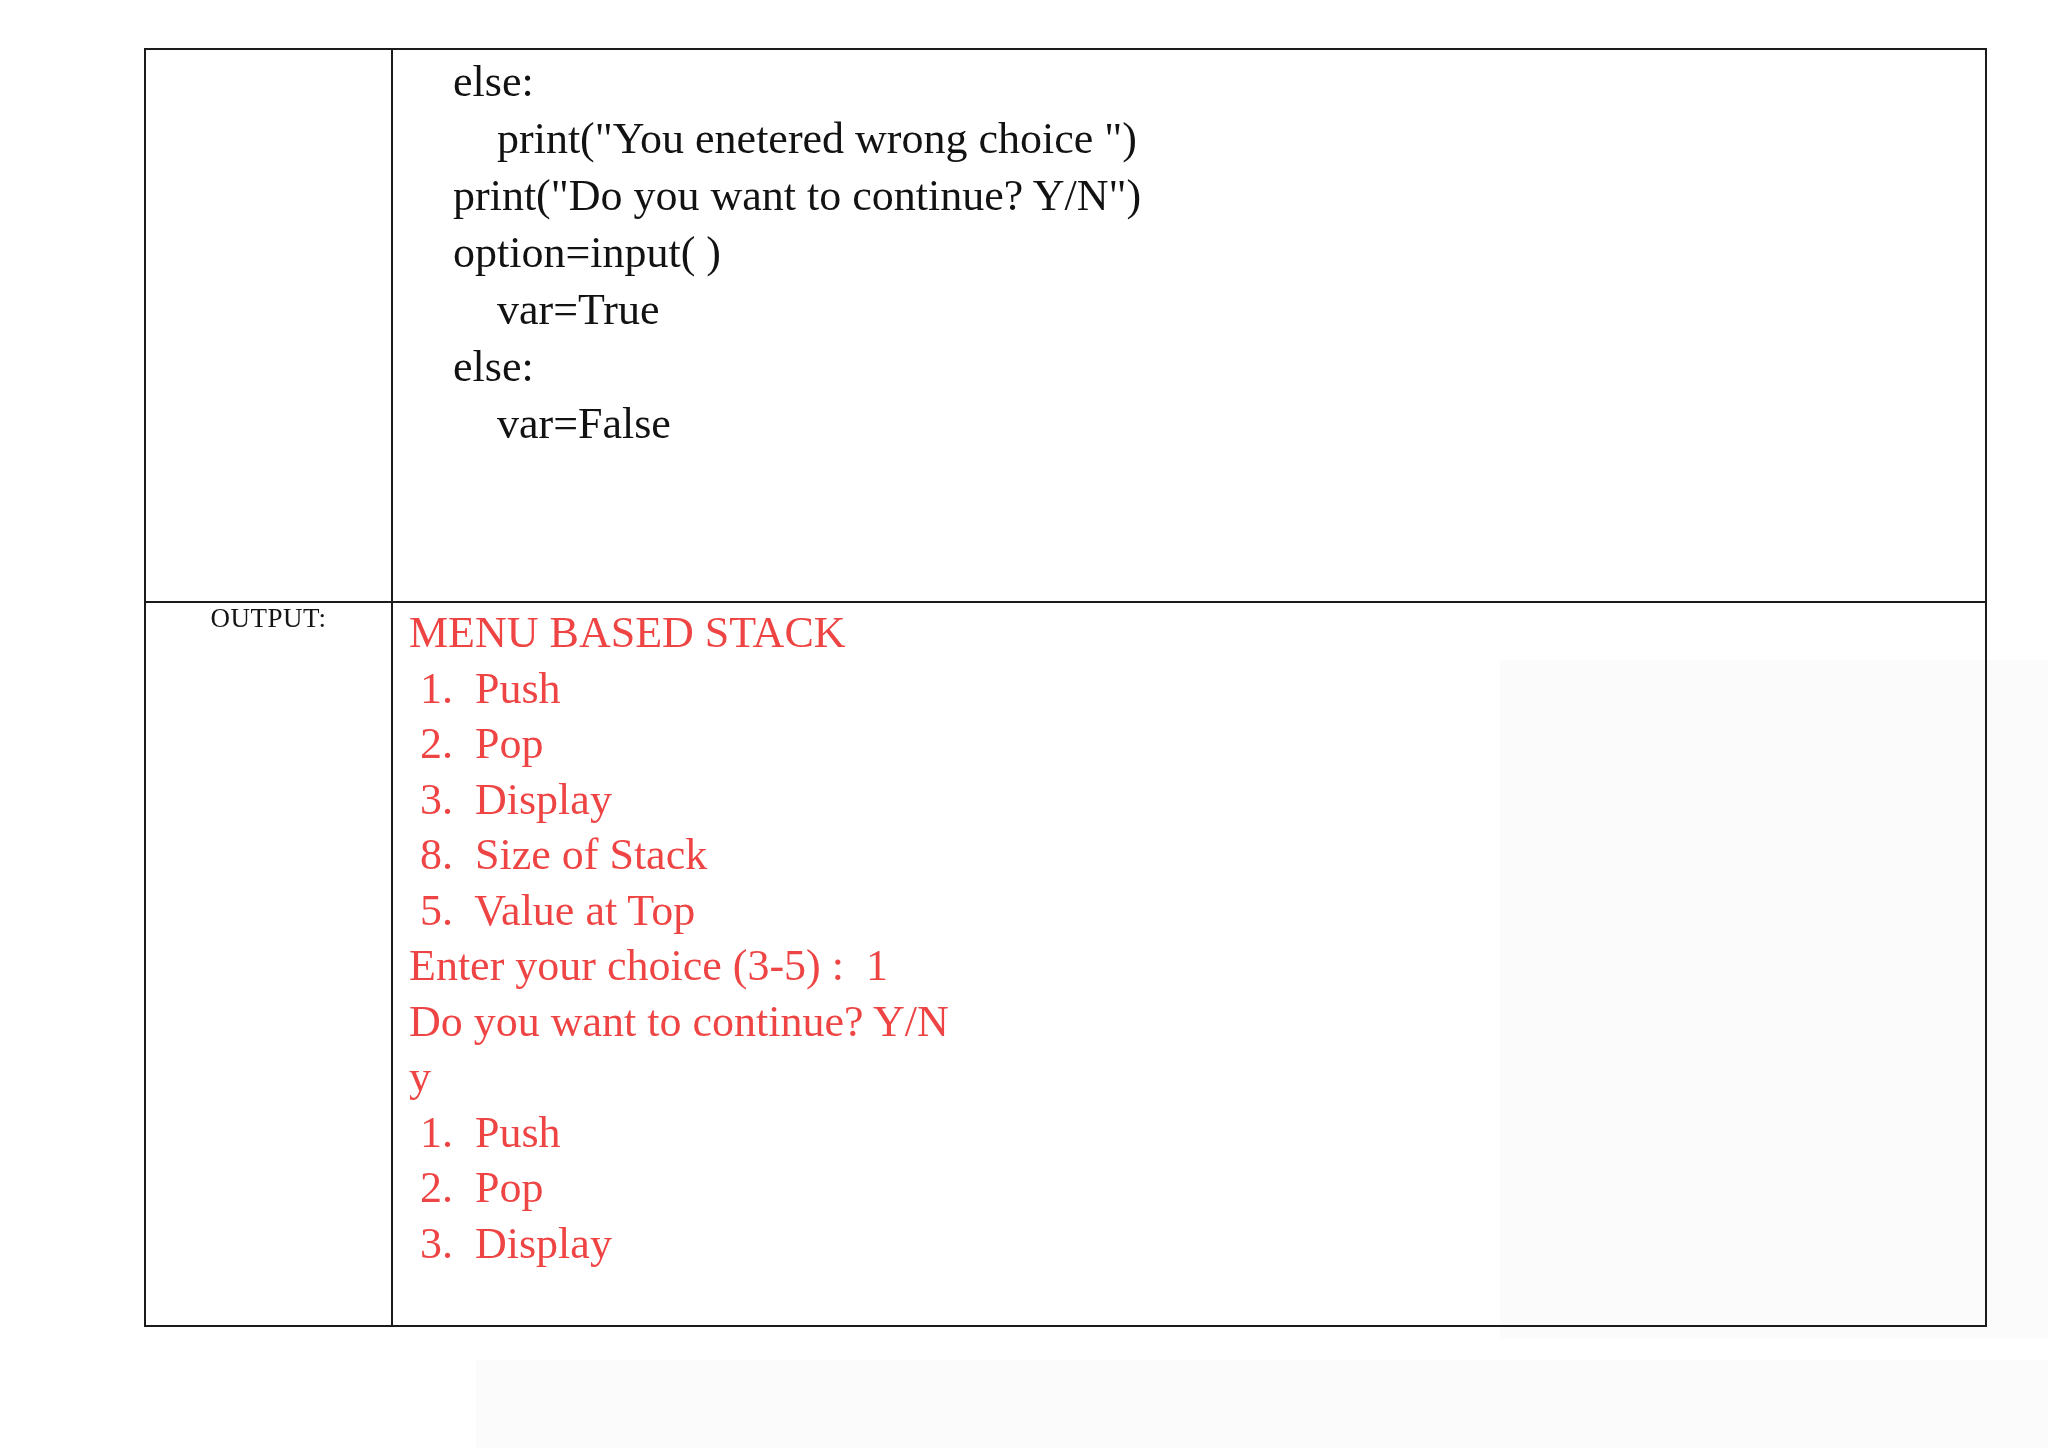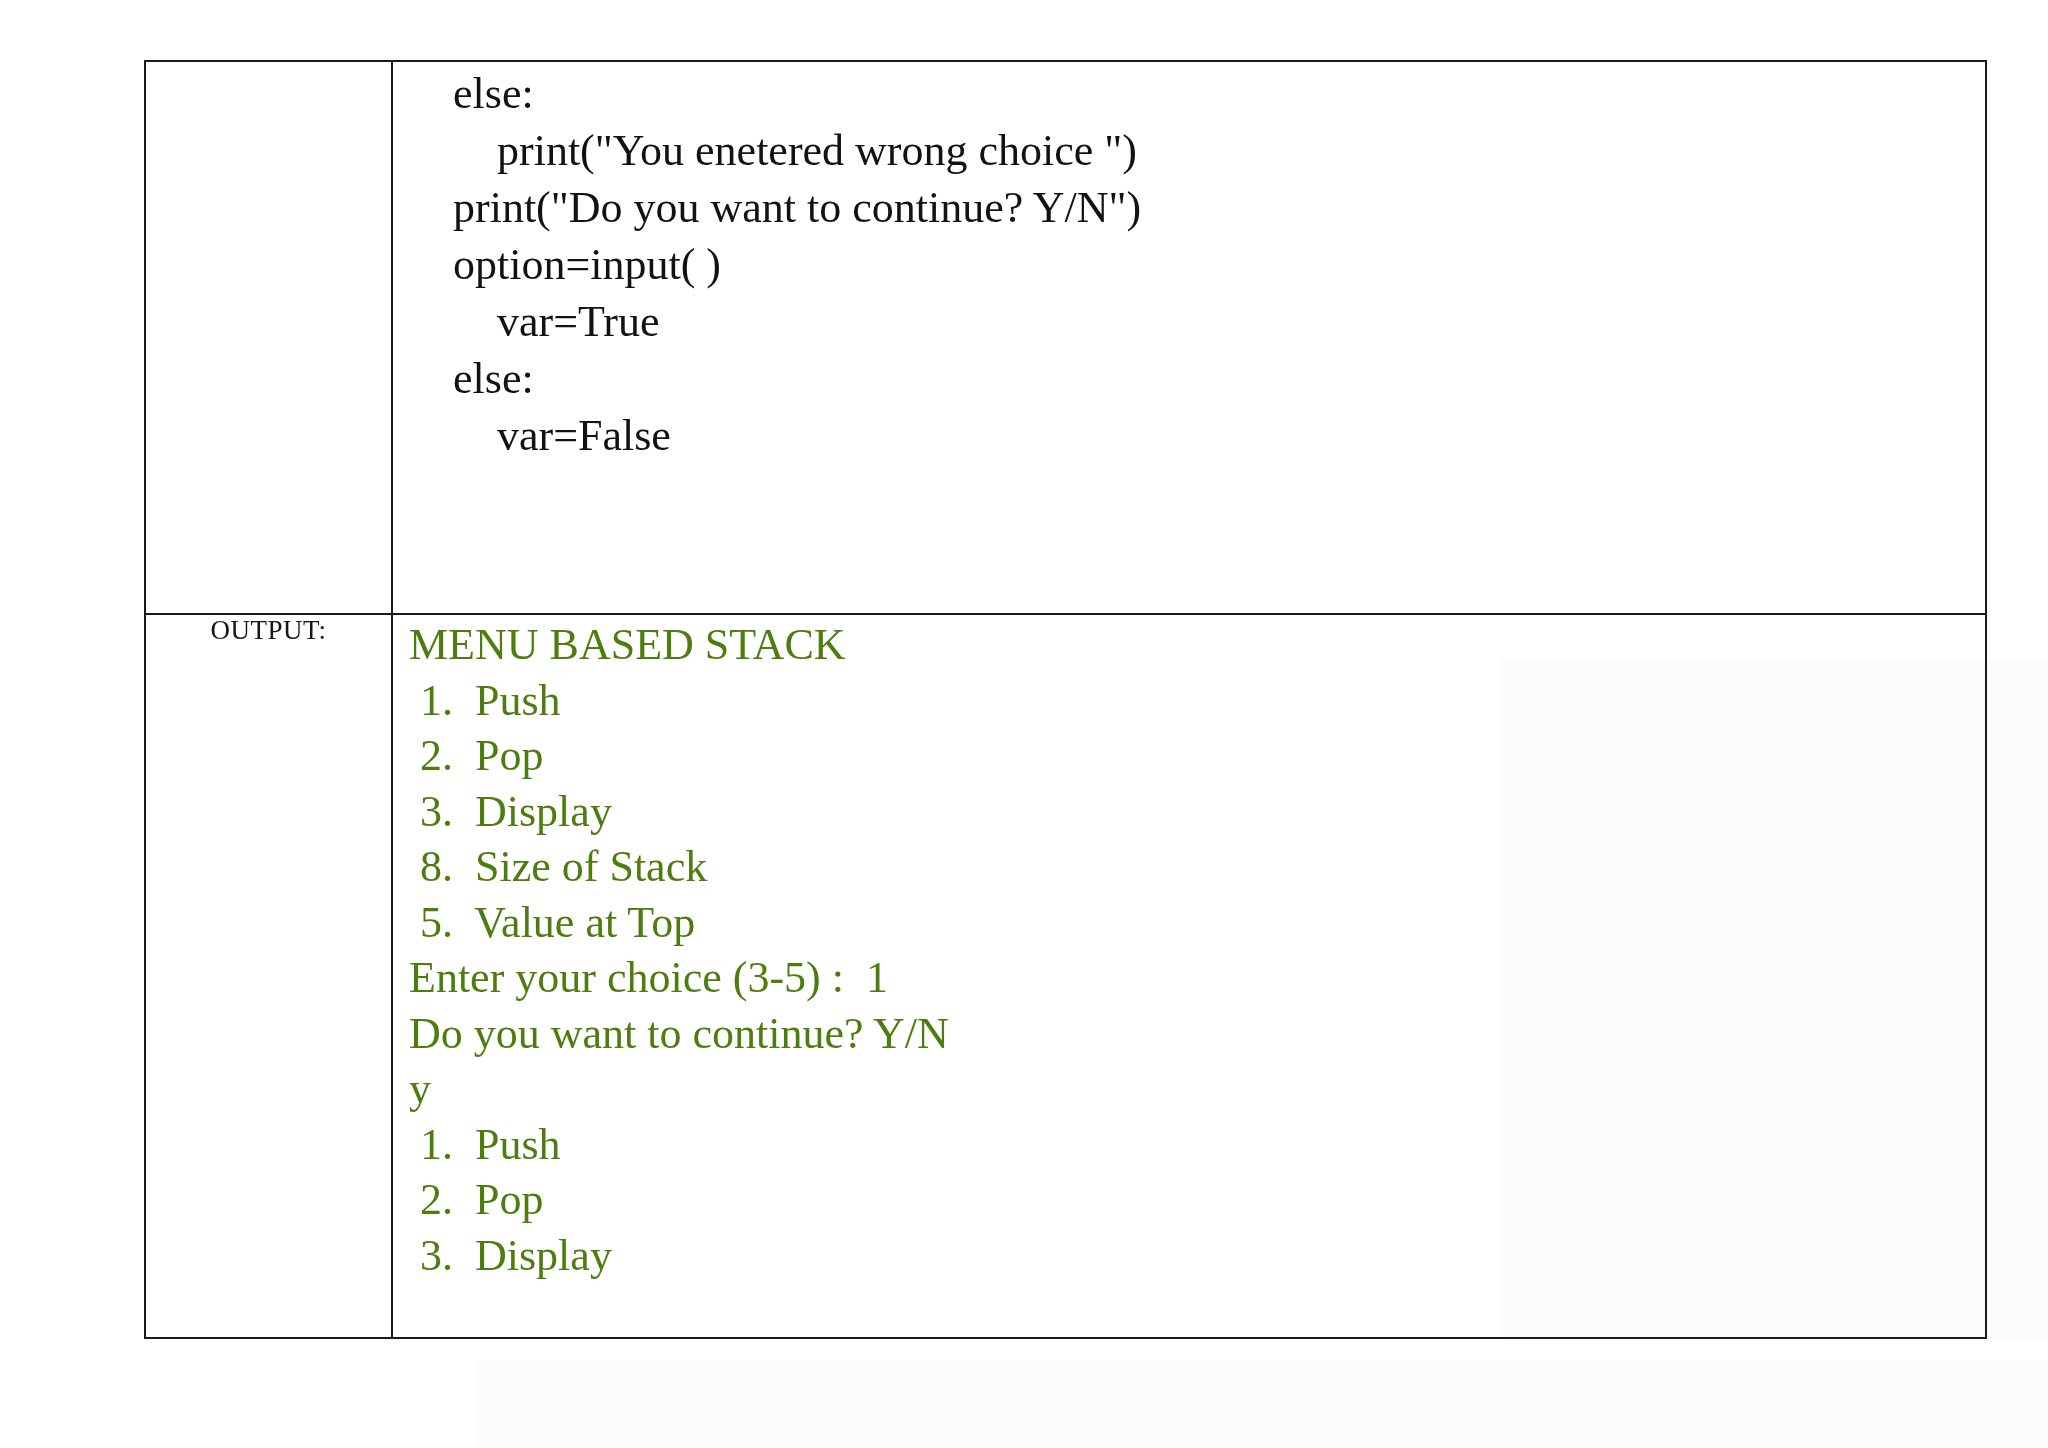--- a/index.html
+++ b/index.html
@@ -14,21 +14,21 @@
 
   
   .tint { position: absolute; background: #fbfbfb; }
   .tint-right  { left: 1500px; top: 660px;  width: 548px;  height: 679px; }
   .tint-bottom { left: 476px;  top: 1360px; width: 1572px; height: 88px; }
 
   
   .doc-table {
     position: absolute;
     left: 144px;
-    top: 60px;
+    top: 48px;
     width: 1843px;
     height: 1279px;
     box-sizing: border-box;
     border: 2px solid #1b1b1b;
     display: grid;
     grid-template-columns: 247px 1fr;
     grid-template-rows: 553px 1fr;
     background: transparent;
   }
   .cell { box-sizing: border-box; overflow: hidden; }
@@ -81,21 +81,21 @@
       <div class="line">    print("Do you want to continue? Y/N")</div>
       <div class="line">    option=input( )</div>
       <div class="line">        var=True</div>
       <div class="line">    else:</div>
       <div class="line">        var=False</div>
     </div>
 
     <div class="cell cell-divider label-cell">
       <span class="label-text">OUTPUT:</span>
     </div>
-    <div class="cell output-cell" id="output-cell" style="color: #4d7c0f;">
+    <div class="cell output-cell" id="output-cell" style="color: #ef4444;">
       <div class="line">MENU BASED STACK</div>
       <div class="line"> 1.  Push</div>
       <div class="line"> 2.  Pop</div>
       <div class="line"> 3.  Display</div>
       <div class="line"> 8.  Size of Stack</div>
       <div class="line"> 5.  Value at Top</div>
       <div class="line">Enter your choice (3-5) :  1</div>
       <div class="line">Do you want to continue? Y/N</div>
       <div class="line">y</div>
       <div class="line"> 1.  Push</div>

